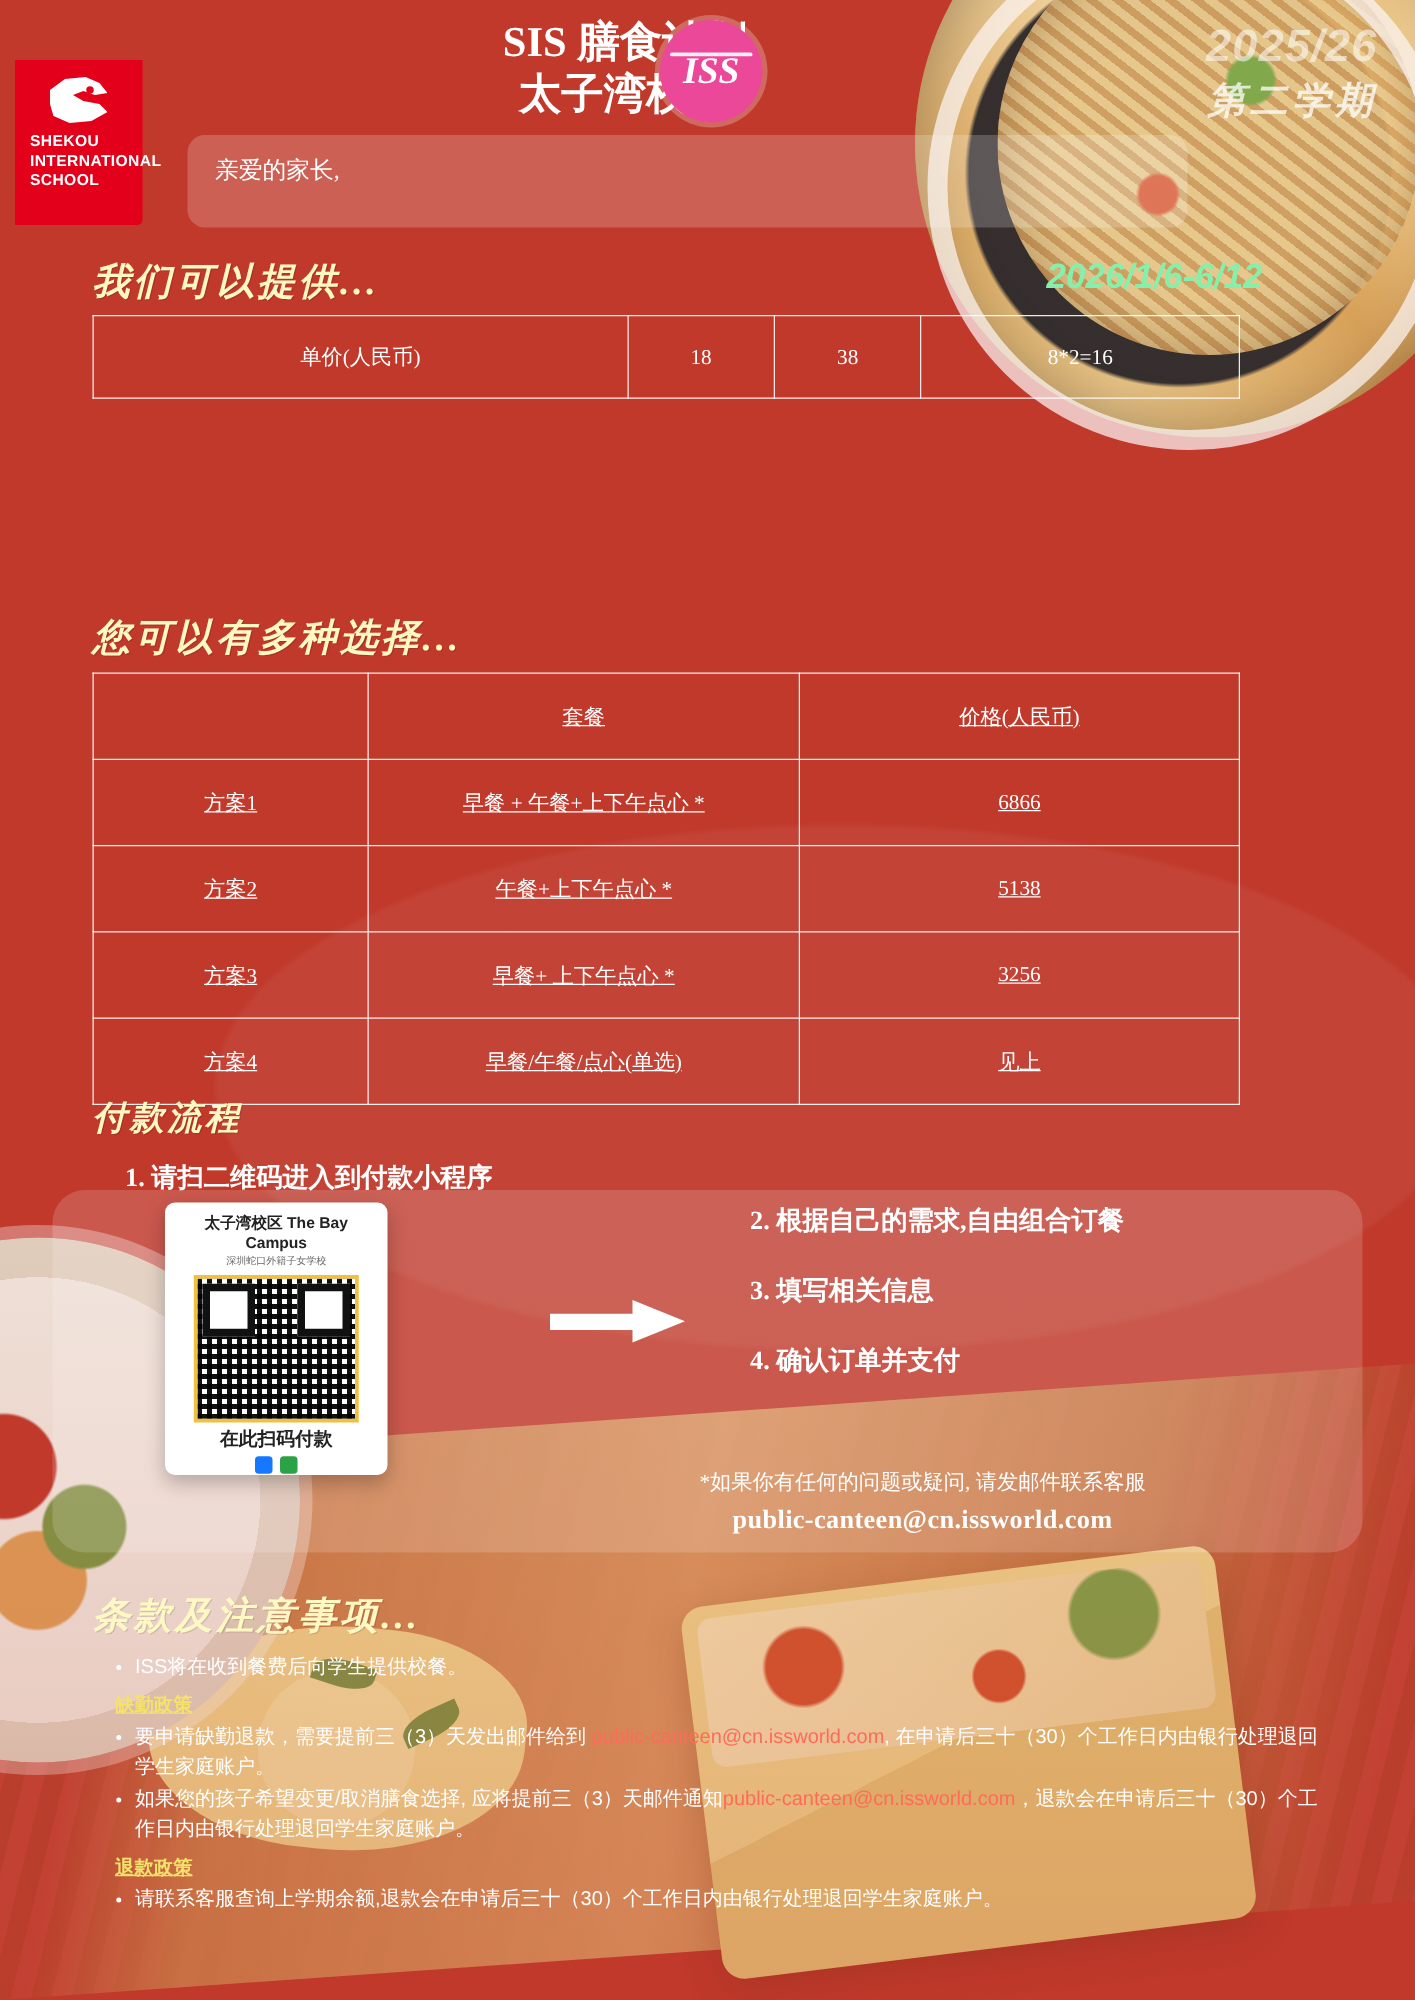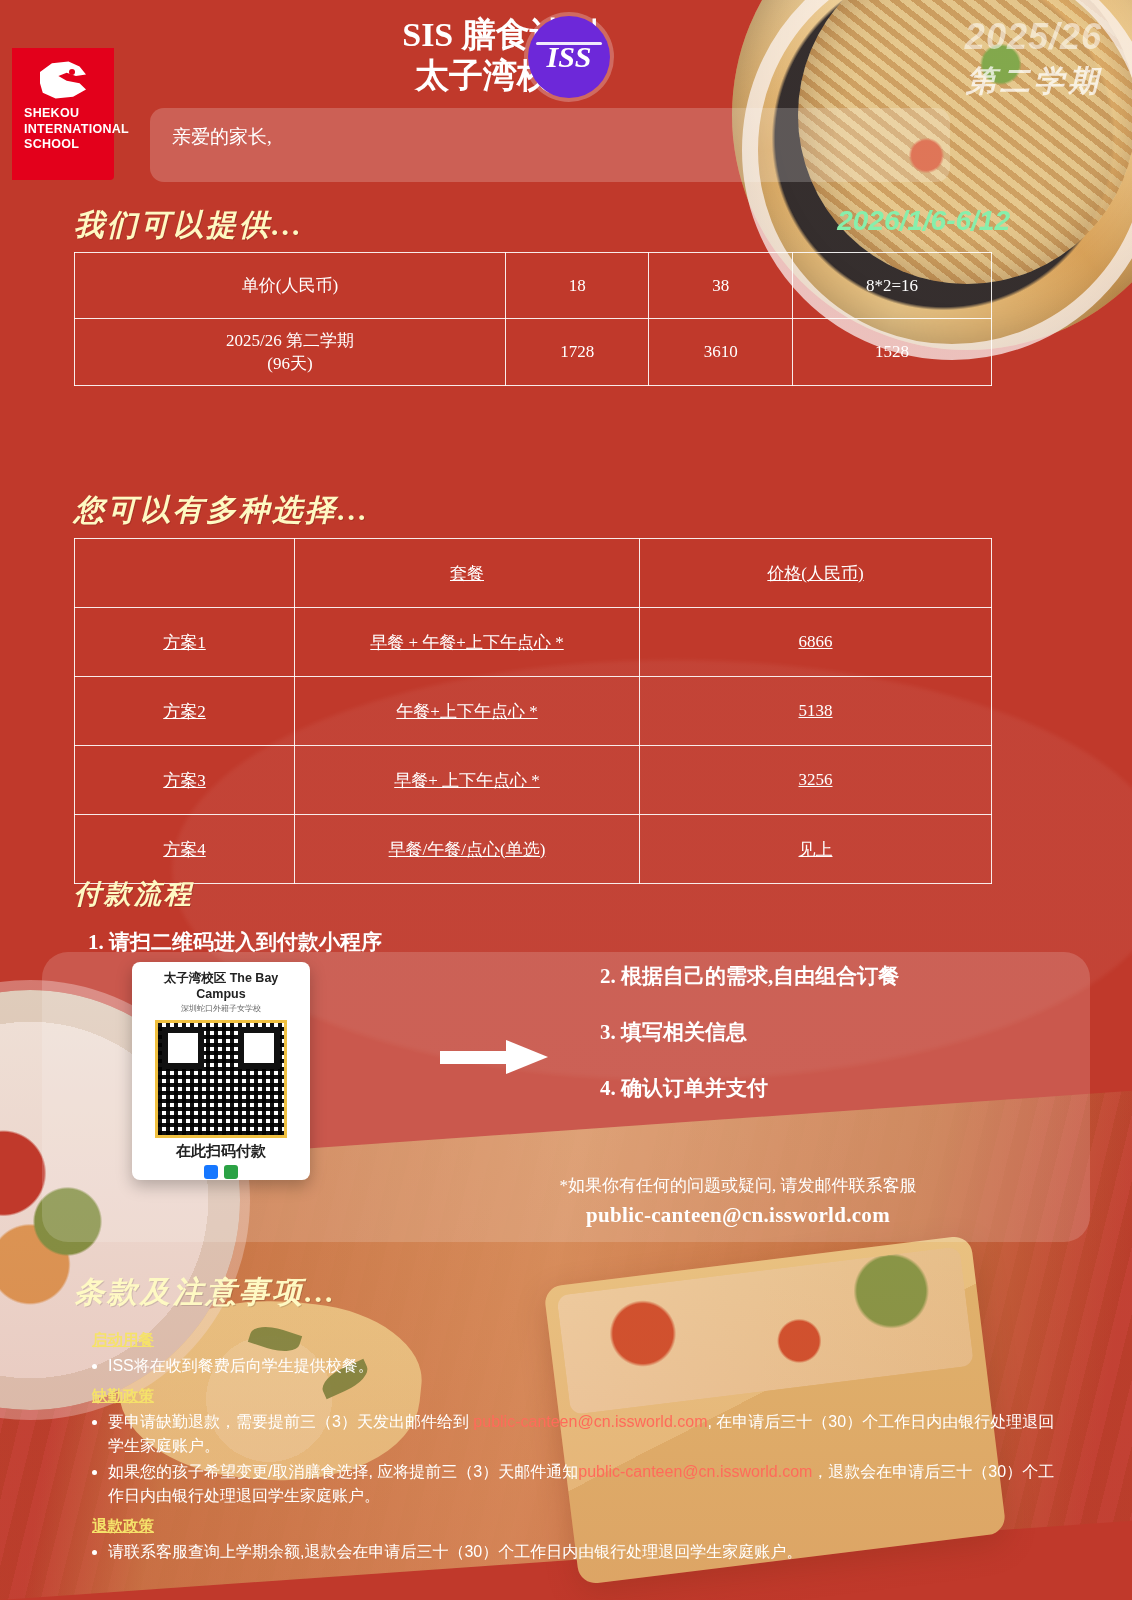--- a/index.html
+++ b/index.html
@@ -138,21 +138,21 @@
     text-align: center;
   }
   .header h1 {
     margin: 0; font-size: 34px; line-height: 1.22; font-weight: 700;
     font-family: "Liberation Serif", serif;
     color: #ffffff;
   }
   .iss-badge {
     position:absolute; left: 528px; top: 16px;
     width: 82px; height: 82px; border-radius: 50%;
-    background: #6d28d9;
+    background: #ec4899;
     color:#fff;
     display:flex; align-items:center; justify-content:center;
     font-family:"Liberation Serif", serif; font-style: italic; font-weight:700; font-size: 30px;
     box-shadow: 0 0 0 4px rgba(255,255,255,.25);
   }
   .iss-badge::before{
     content:""; position:absolute; left:8px; right:8px; top:26px; height: 3px; background:#fff; opacity:.9; border-radius:2px;
   }
 
   .year {
@@ -215,21 +215,21 @@
   #plans-table .p1 { width: 220px; }
   #plans-table .p2 { width: 345px; }
 
   
   .steps-panel {
     position:absolute; left: 42px; top: 952px; width: 1048px; height: 290px;
     background: rgba(255,255,255,.16);
     border-radius: 26px;
   }
   .step-main {
-    position:absolute; left: 88px; top: 928px;
+    position:absolute; left: 100px; top: 928px;
     font-family:"Liberation Serif", serif; font-size: 21px; font-weight:700;
   }
   .qr-card {
     position:absolute; left: 132px; top: 962px; width: 178px; height: 218px;
     background: #fff; border-radius: 8px;
     box-shadow: 0 6px 16px rgba(0,0,0,.25);
     padding: 8px 8px 6px 8px;
     color:#222; text-align:center;
   }
   .qr-card .t1 { font-size: 12.5px; font-weight: 700; font-family:"Liberation Sans", sans-serif; }
@@ -342,27 +342,20 @@
   <div class="date-range">2026/1/6-6/12</div>
 
   <table class="grid" id="meals-table">
     <tbody>
     <tr>
       <td>单价(人民币)</td>
       <td>18</td>
       <td>38</td>
       <td>8*2=16</td>
     </tr>
-    <tr>
-      <td style="white-space:pre-line">2025/26 第二学期
-(96天)</td>
-      <td>1728</td>
-      <td>3610</td>
-      <td>1528</td>
-    </tr>
   </tbody>
     </table>
 
   <div class="script-h" style="left:74px; top:490px;">您可以有多种选择...</div>
 
   <table class="grid" id="plans-table">
     <tbody>
         <tr>
       <th class="p1"></th>
       <th class="p2">套餐</th>
@@ -419,21 +412,20 @@
 
   <div class="contact">
     <div class="q">*如果你有任何的问题或疑问, 请发邮件联系客服</div>
     <div class="mail">public-canteen@cn.issworld.com</div>
   </div>
 
   <div class="script-h terms-title">条款及注意事项...</div>
 
   <div class="terms">
 
-    <div class="sub">启动用餐</div>
     <ul>
       <li>ISS将在收到餐费后向学生提供校餐。</li>
     </ul>
 
     <div class="sub">缺勤政策</div>
     <ul>
       <li><span>要申请缺勤退款，需要提前三（3）天发出邮件给到 </span><span class="mail-in">public-canteen@cn.issworld.com</span><span>, 在申请后三十（30）个工作日内由银行处理退回学生家庭账户。</span></li>
     </ul>
 
     <ul>

